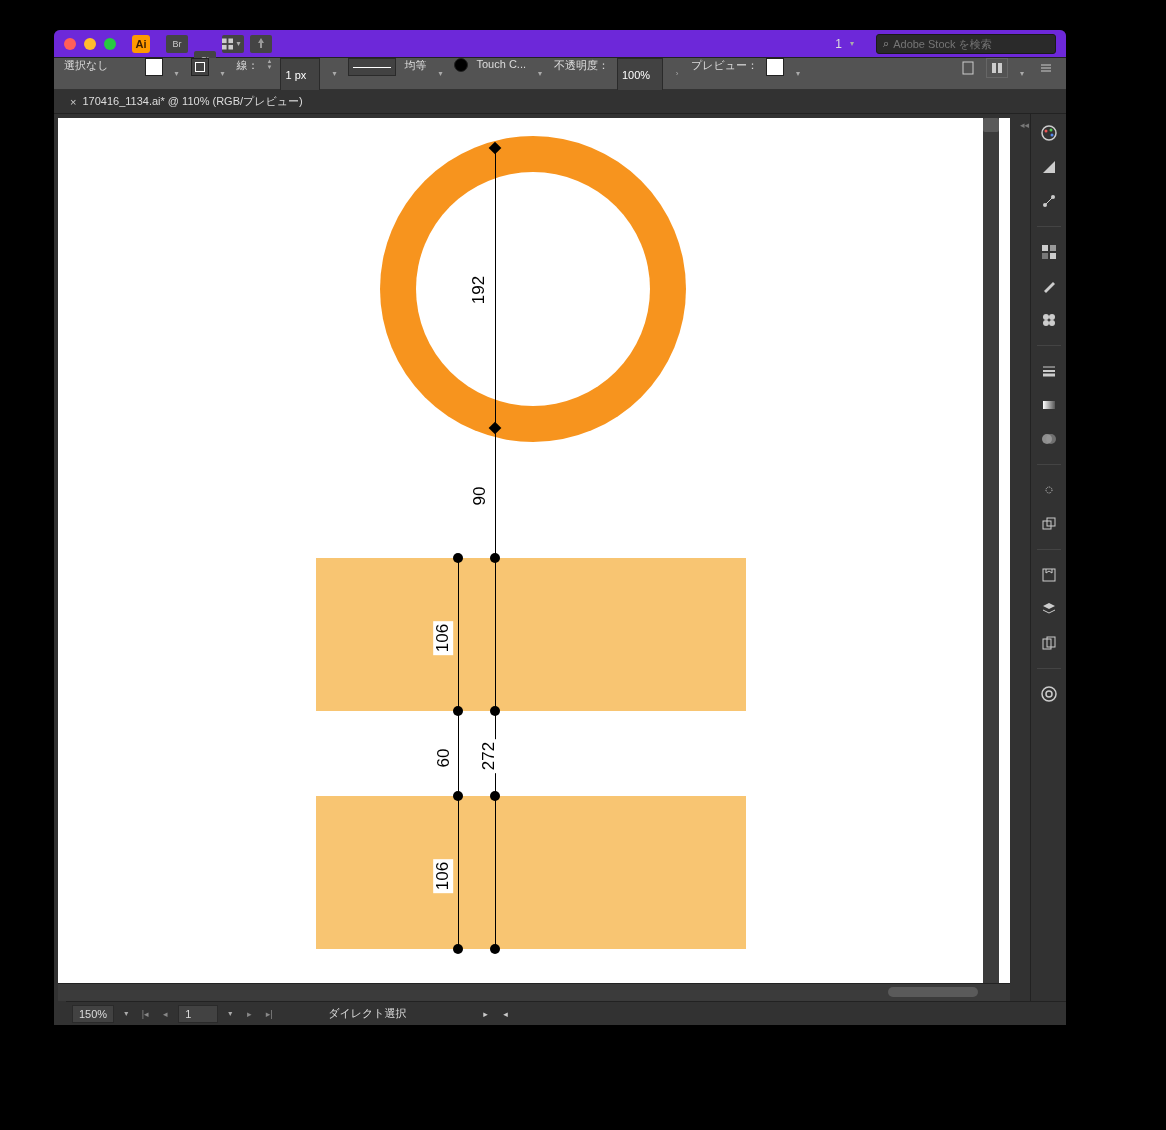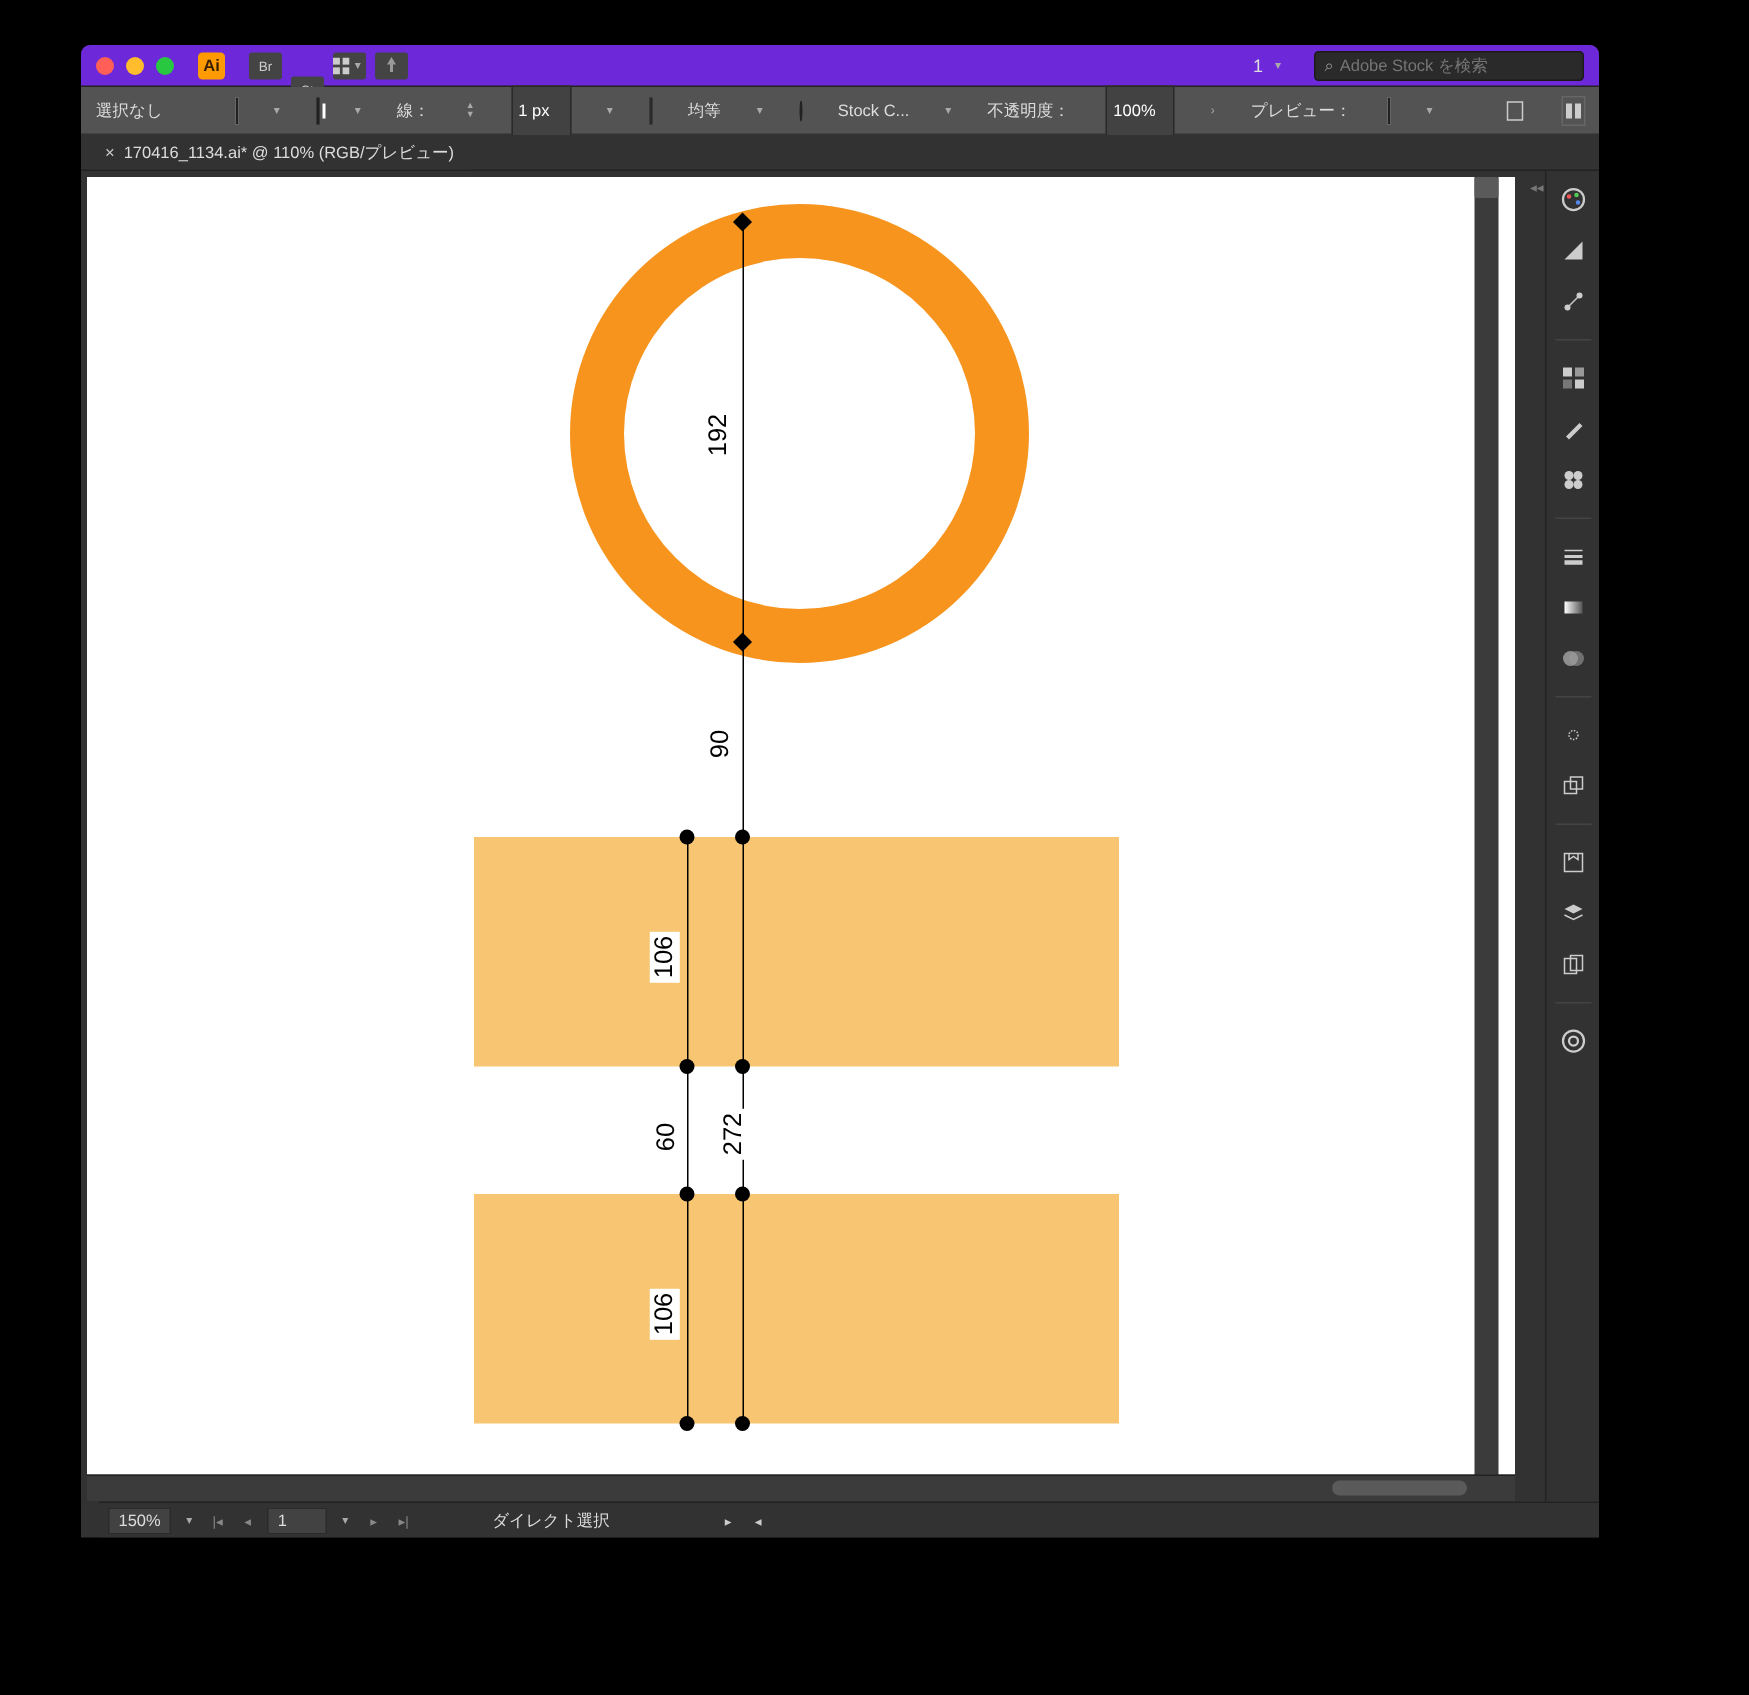--- a/index.html
+++ b/index.html
@@ -17,21 +17,21 @@
 .app-icon { width: 18px; height: 18px; background: #ff9a00; border-radius: 3px; display: flex; align-items: center; justify-content: center; color: #3a1e00; font-weight: 700; font-size: 11px; margin-left: 8px; }
 .tb-btns { display: flex; gap: 6px; margin-left: 8px; align-items: center; }
 .tb-btn { width: 22px; height: 18px; background: #444; border-radius: 2px; display: flex; align-items: center; justify-content: center; color: #ccc; font-size: 10px; }
 .tb-right { margin-left: auto; display: flex; align-items: center; gap: 8px; }
 .ws-sel { color: #ddd; font-size: 12px; padding: 2px 10px; display: flex; align-items: center; gap: 4px; }
 .search-box { width: 180px; height: 20px; background: #2a2a2a; border: 1px solid #1a1a1a; border-radius: 3px; display: flex; align-items: center; padding: 0 6px; gap: 4px; }
 .search-box input { background: transparent; border: none; color: #999; font-size: 11px; width: 100%; outline: none; }
 .search-icon { color: #999; font-size: 11px; }
 
 
-.controlbar { height: 32px; background: #535353; display: flex; align-items: center; padding: 0 10px; gap: 24px; font-size: 11px; color: #ddd; border-bottom: 1px solid #333; }
+.controlbar { height: 32px; background: #535353; display: flex; padding: 0 10px; gap: 8px; font-size: 11px; color: #ddd; border-bottom: 1px solid #333; }
 .cb-text { white-space: nowrap; }
 .swatch { width: 18px; height: 18px; border: 1px solid #222; display: inline-block; }
 .swatch.white { background: #fff; }
 .swatch.black { background: #000; }
 .dd-arrow { width: 12px; display: inline-flex; align-items: center; justify-content: center; color: #aaa; font-size: 8px; }
 .cb-input { width: 40px; height: 20px; background: #424242; border: 1px solid #2a2a2a; color: #fff; font-size: 11px; padding: 16px 4px; }
 .stroke-preview { width: 48px; height: 18px; background: #424242; border: 1px solid #2a2a2a; position: relative; }
 .stroke-preview::after { content:""; position:absolute; left:4px; right:4px; top:50%; height:1px; background:#fff; }
 .cb-spacer { flex: 1; }
 .cb-iconbtn { width: 20px; height: 20px; display: flex; align-items: center; justify-content: center; color: #ccc; }
@@ -130,21 +130,21 @@
     <span class="spin-arrows">
         <span>▲</span>
         <span>▼</span>
       </span>
     <input class="cb-input" value="1 px" style="">
     <span class="dd-arrow">▾</span>
     <span class="stroke-preview"></span>
     <span class="cb-text">均等</span>
     <span class="dd-arrow">▾</span>
     <span class="swatch black" style="border-radius:50%; width:14px; height:14px;"></span>
-    <span class="cb-text">Stock C...</span>
+    <span class="cb-text">Touch C...</span>
     <span class="dd-arrow">▾</span>
     <span class="cb-text">不透明度：</span>
     <input class="cb-input" style="width: 46px;" value="100%">
     <span class="dd-arrow">›</span>
     <span class="cb-text">プレビュー：</span>
     <span class="swatch white"></span>
     <span class="dd-arrow">▾</span>
     <span class="cb-spacer"></span>
     <span class="cb-iconbtn">
       <svg width="14" height="14" viewBox="0 0 14 14">

